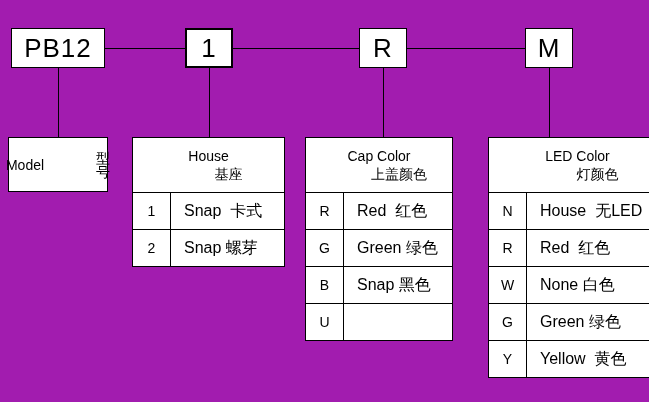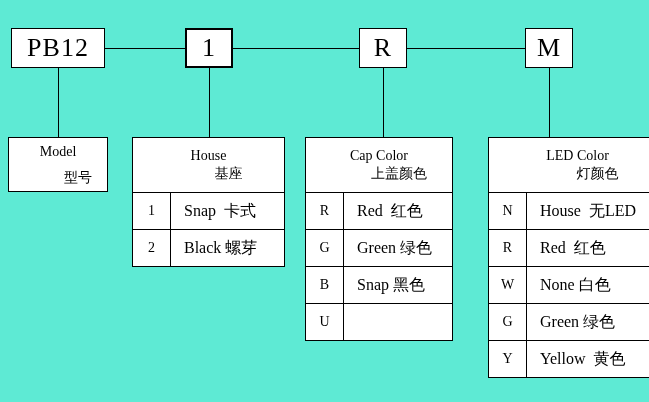--- a/index.html
+++ b/index.html
@@ -4,22 +4,22 @@
 <style>
   html, body {
     margin: 0;
     padding: 0;
     background: #ffffff;
   }
   .canvas {
     position: relative;
     width: 649px;
     height: 402px;
-    background: #5eead4;
-    font-family: Liberation Serif, serif;
+    background: #a21caf;
+    font-family: Liberation Sans, sans-serif;
     color: #000000;
     overflow: hidden;
   }
 
   
   .code-box {
     position: absolute;
     top: 28px;
     height: 40px;
     border: 1px solid #000000;
@@ -52,21 +52,20 @@
   .model-box {
     position: absolute;
     left: 8px;
     top: 137px;
     width: 100px;
     height: 55px;
     border: 1px solid #000000;
     box-sizing: border-box;
     background: #ffffff;
     display: flex;
-    flex-direction: column;
     align-items: center;
     justify-content: center;
     gap: 12px;
   }
 
   
   .lookup {
     position: absolute;
     top: 137px;
     border: 1px solid #000000;
@@ -149,21 +148,21 @@
     <div class="lookup-header">
       <span class="title-en">House</span>
       <span class="title-zh">基座</span>
     </div>
     <div class="lookup-row">
       <div class="cell-code">1</div>
       <div class="cell-desc">Snap  卡式</div>
     </div>
     <div class="lookup-row">
       <div class="cell-code">2</div>
-      <div class="cell-desc">Black 螺芽</div>
+      <div class="cell-desc">Snap 螺芽</div>
     </div>
   </div>
 
   <div class="lookup" id="tbl-cap">
     <div class="lookup-header">
       <span class="title-en">Cap Color</span>
       <span class="title-zh">上盖颜色</span>
     </div>
     <div class="lookup-row">
       <div class="cell-code">R</div>

